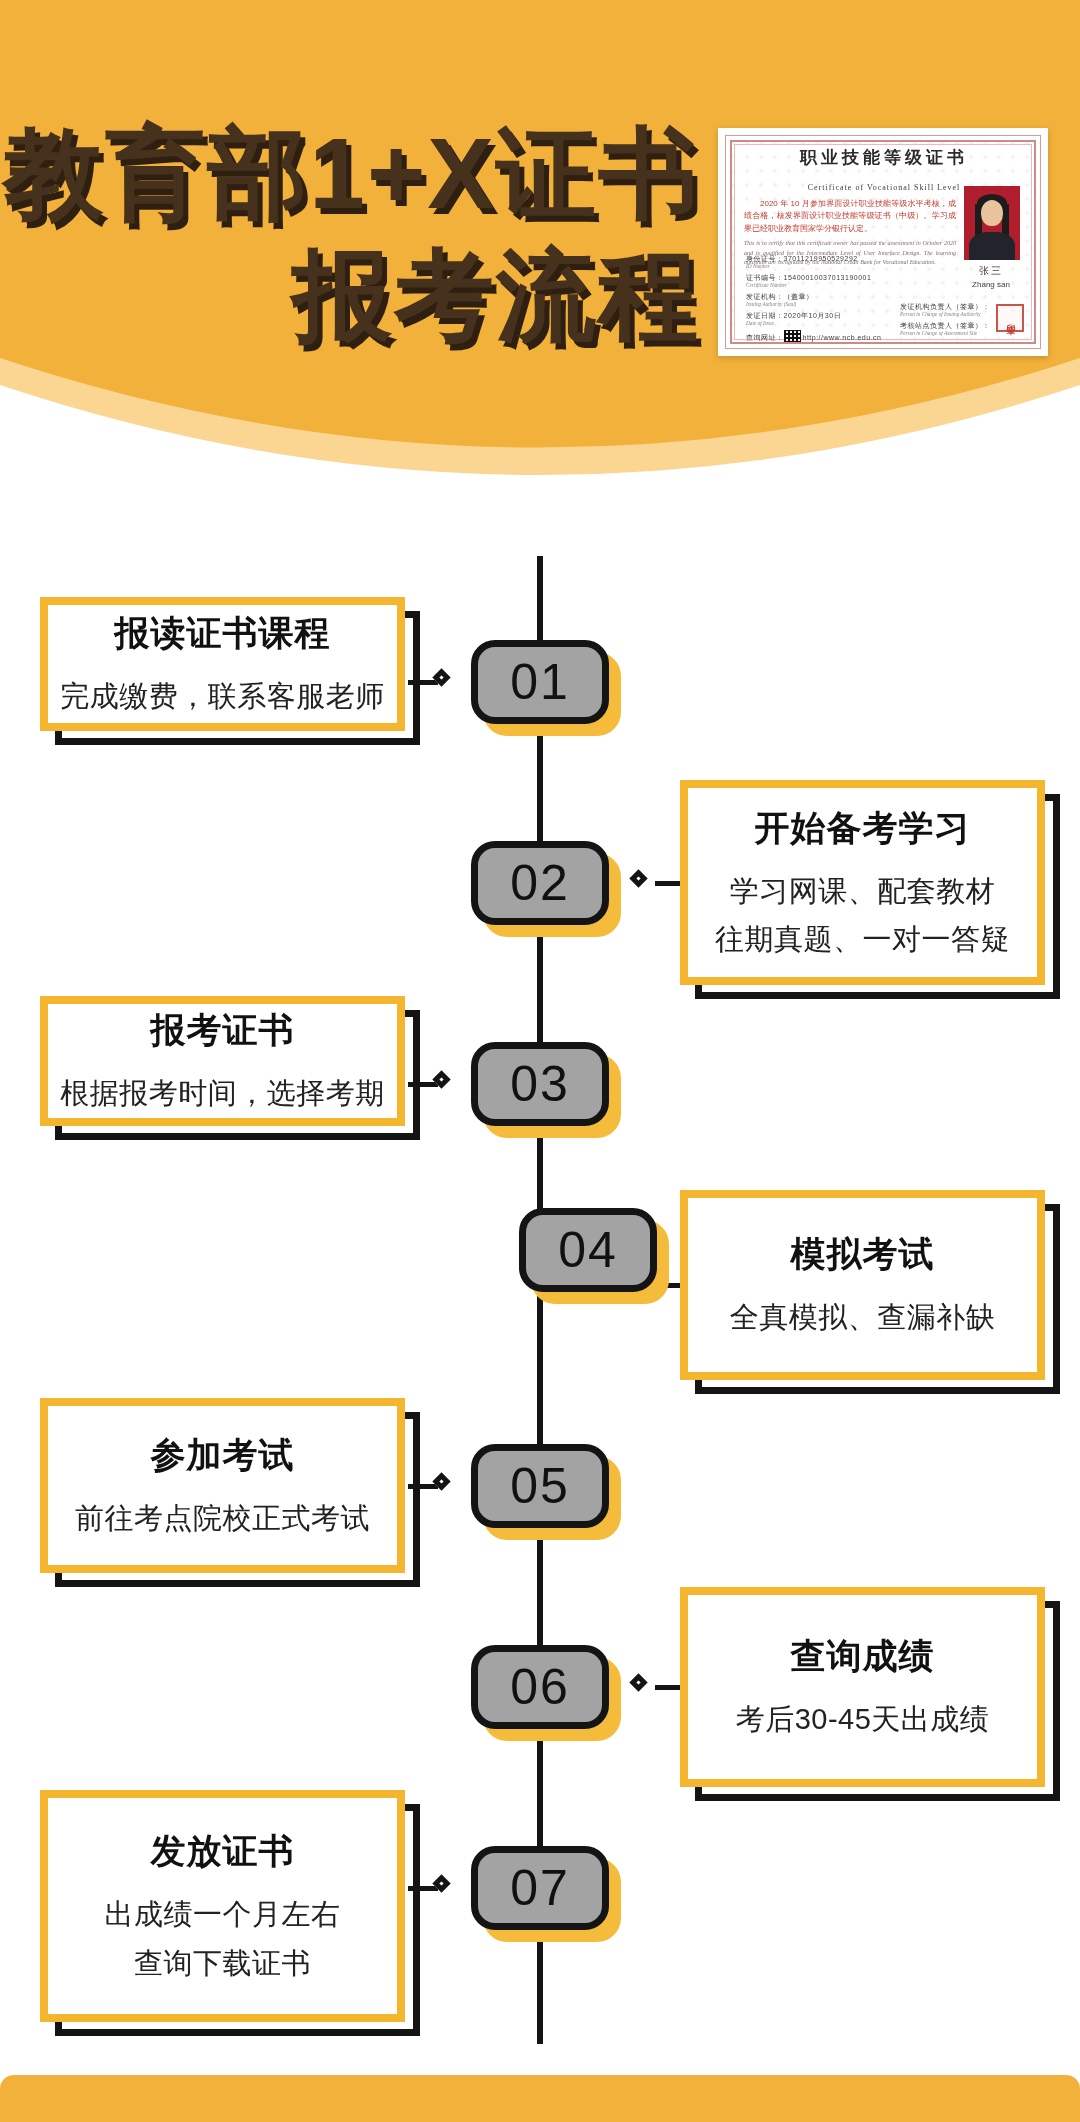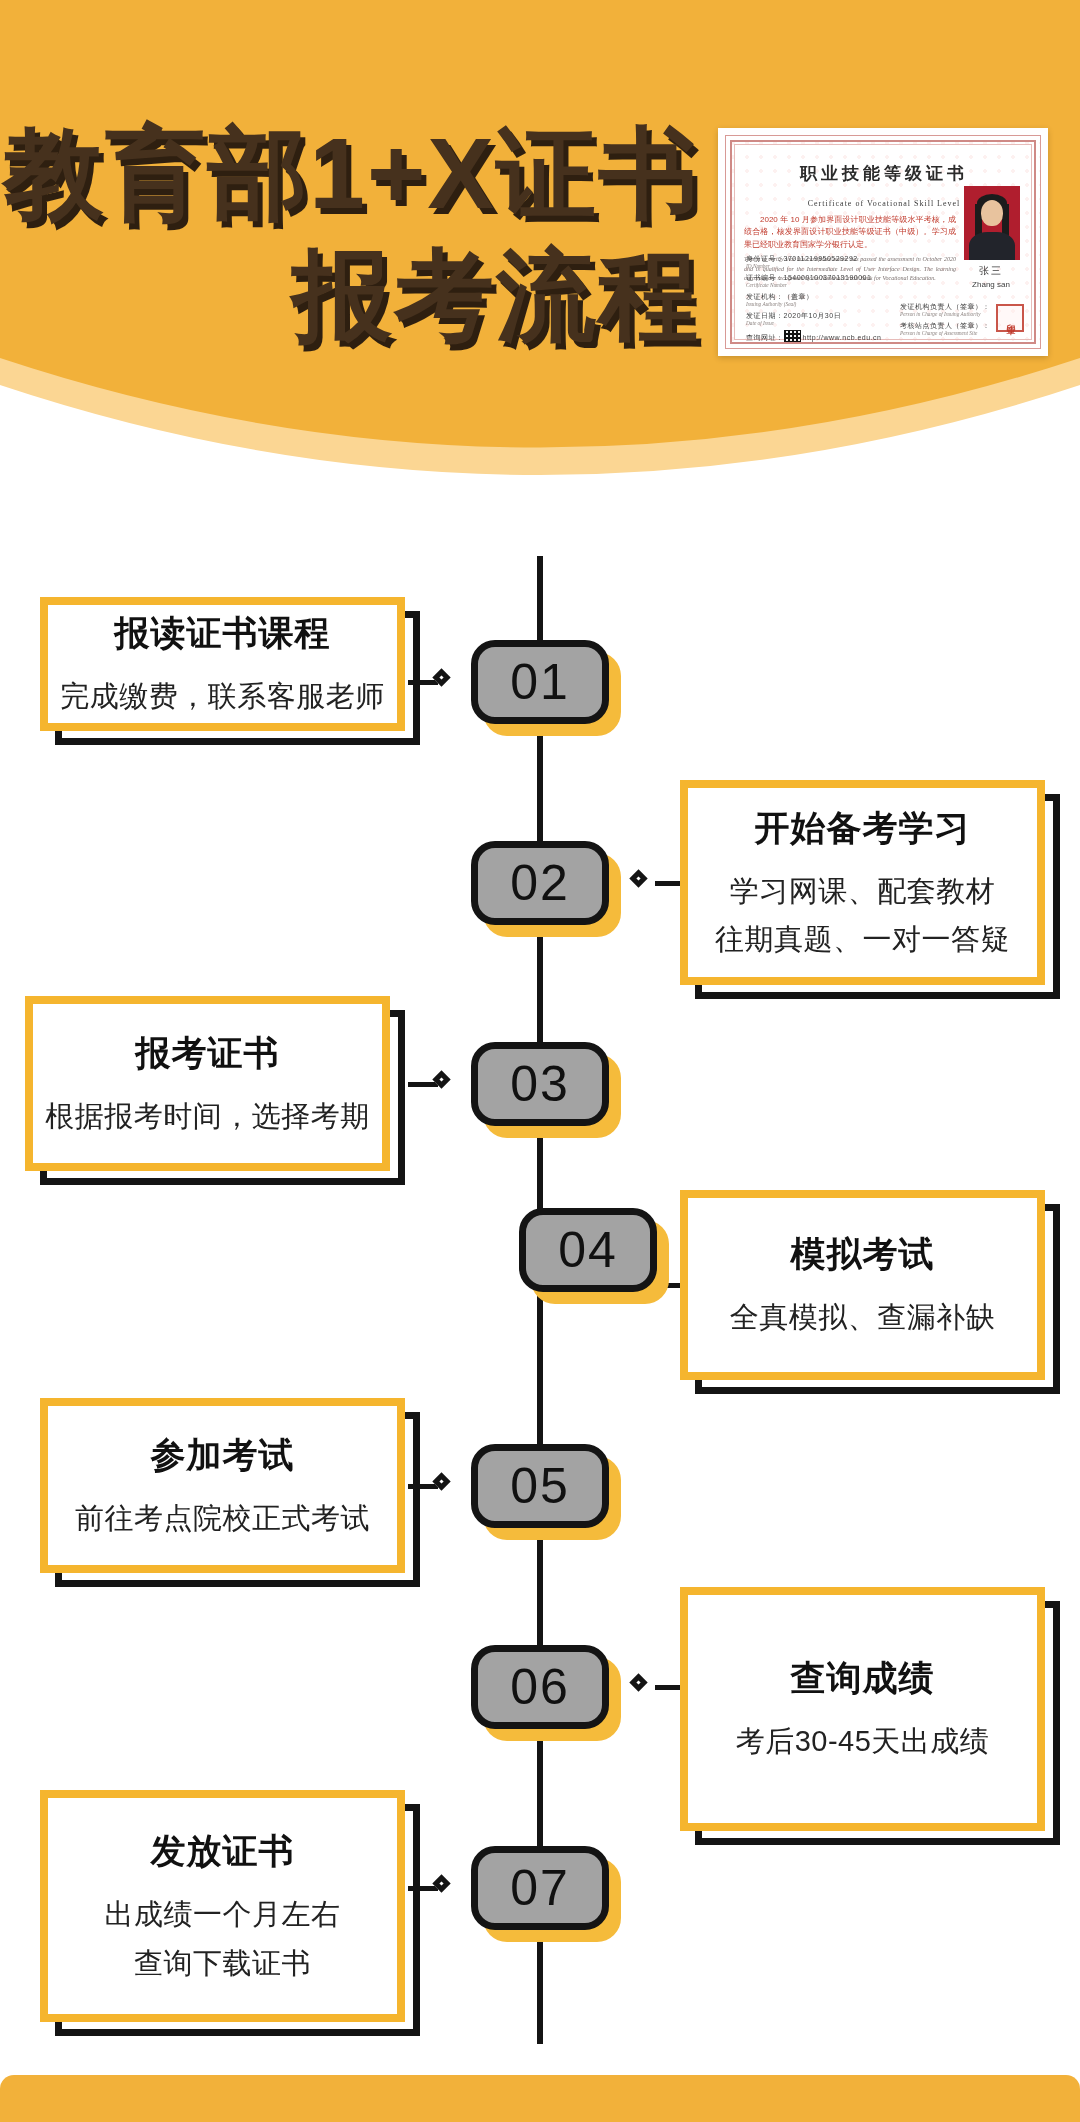--- a/index.html
+++ b/index.html
@@ -26,21 +26,21 @@
     background:#ffffff; padding:7px; box-shadow:0 2px 6px rgba(0,0,0,.18);
   }
   .cert-frame {
     width:100%; height:100%; border:1px solid #d89a96; padding:4px;
     background:
       radial-gradient(#fdf1f0 18%, transparent 19%) 0 0 / 14px 14px,
       #ffffff;
   }
   .cert-frame-inner {
     width:100%; height:100%; border:2px solid #cf8a86; outline:1px solid #e7bcb9; outline-offset:-5px;
-    position:relative; padding:20px 10px 4px 12px; overflow:hidden;
+    position:relative; padding:4px 10px 4px 12px; overflow:hidden;
   }
   .cert-title { text-align:center; font-size:17px; font-weight:700; color:#2b2b2b; letter-spacing:4px; }
   .cert-subtitle { text-align:center; font-size:8px; color:#3a3a3a; font-family:"Liberation Serif",serif; margin-top:14px; letter-spacing:1px; }
   .cert-body-cn {
     width:212px; margin-top:6px; font-size:8px; line-height:1.55; color:#c0392b;
     text-align:justify; text-indent:2em;
   }
   .cert-body-en {
     width:212px; margin-top:4px; font-size:6px; line-height:1.6; color:#7a6f6d;
     font-family:"Liberation Serif",serif; font-style:italic; text-align:justify;
@@ -204,21 +204,21 @@
       <div class="card-desc" style="margin-bottom:-12px;">学习网课、配套教材</div>
       <div class="card-desc">往期真题、一对一答疑</div>
     </div>
   </div>
   <div class="hline" style="left:655px; top:881px; width:25px;"></div>
   <div class="diamond" style="left:632px; top:872px;"></div>
   <div class="badge-wrap" style="top:841px;">
     <div class="badge">02</div>
   </div>
 
-  <div class="card" style="left:25px; top:996px; height:175px;">
+  <div class="card" style="left:40px; top:996px; height:130px;">
     <div class="card-shadow"></div>
     <div class="card-face">
       <div class="card-title">报考证书</div>
       <div class="card-desc">根据报考时间，选择考期</div>
 
     </div>
   </div>
   <div class="hline" style="left:408px; top:1082px; width:30px;"></div>
   <div class="diamond" style="left:435px; top:1073px;"></div>
   <div class="badge-wrap" style="top:1042px;">
@@ -246,21 +246,21 @@
       <div class="card-desc">前往考点院校正式考试</div>
 
     </div>
   </div>
   <div class="hline" style="left:408px; top:1484px; width:30px;"></div>
   <div class="diamond" style="left:435px; top:1475px;"></div>
   <div class="badge-wrap" style="top:1444px;">
     <div class="badge">05</div>
   </div>
 
-  <div class="card" style="left:680px; top:1587px; height:244px;padding-left:48px;">
+  <div class="card" style="left:680px; top:1587px; height:200px;padding-left:48px;">
     <div class="card-shadow"></div>
     <div class="card-face">
       <div class="card-title">查询成绩</div>
       <div class="card-desc">考后30-45天出成绩</div>
 
     </div>
   </div>
   <div class="hline" style="left:655px; top:1685px; width:25px;"></div>
   <div class="diamond" style="left:632px; top:1676px;"></div>
   <div class="badge-wrap" style="top:1645px;">

